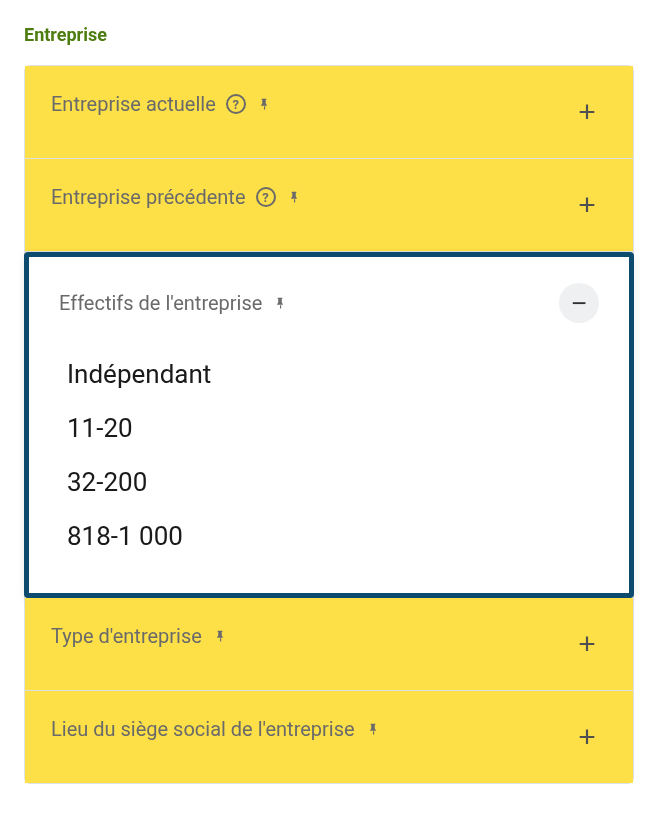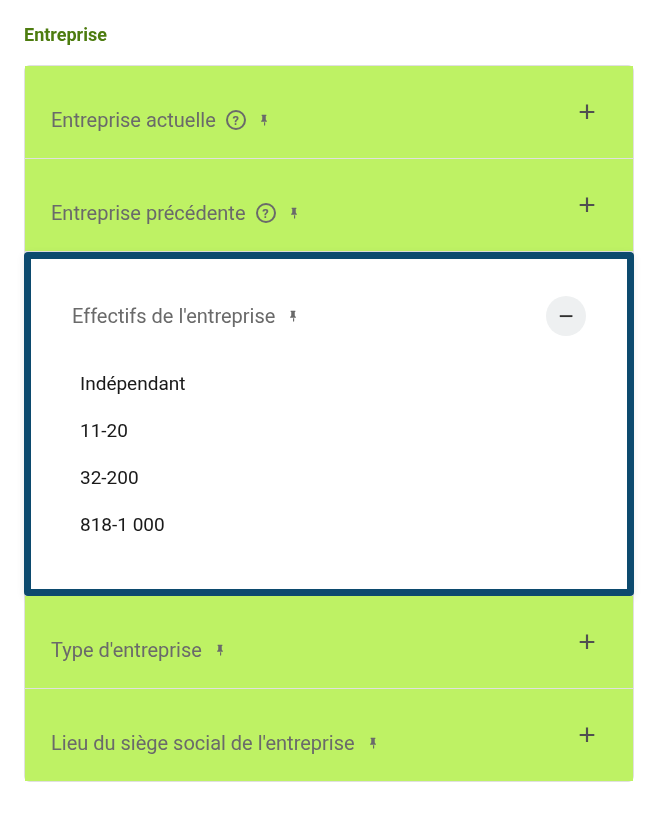--- a/index.html
+++ b/index.html
@@ -19,37 +19,37 @@
       color: #4d7c0f;
       margin-bottom: 20px;
     }
     .filter-container {
       border: 1px solid #e0e0e0;
       border-radius: 6px;
       overflow: visible;
     }
     .filter-item {
       display: flex;
-      align-items: flex-end;
+      align-items: flex-start;
       justify-content: space-between;
       padding: 26px 26px;
-      background: #bef264;
+      background: #fde047;
       border-bottom: 1px solid #e0e0e0;
     }
     .filter-item:last-child {
       border-bottom: none;
     }
     .filter-item.expanded {
       background: #ffffff;
-      border: 7px solid #0c4a6e;
+      border: 5px solid #0c4a6e;
       border-radius: 4px;
       margin: 0 -1px;
       flex-direction: column;
       align-items: stretch;
-      padding: 15px;
+      padding: 4px;
       box-shadow: 0 2px 8px rgba(0,0,0,0.08);
     }
     .filter-item.expanded .filter-header {
       display: flex;
       align-items: center;
       justify-content: space-between;
       padding: 22px 26px 16px 26px;
     }
     .filter-left {
       display: flex;
@@ -114,21 +114,21 @@
       font-size: 26px;
       font-weight: 400;
       color: #303030;
       border: none;
       line-height: 1;
     }
     .options-list {
       padding: 8px 26px 26px 34px;
     }
     .option-item {
-      font-size: 19px;
+      font-size: 26px;
       color: #1a1a1a;
       padding: 12px 0;
       cursor: pointer;
     }
   </style>
 </head>
 <body>
 
 <div class="section-title">Entreprise</div>
 

